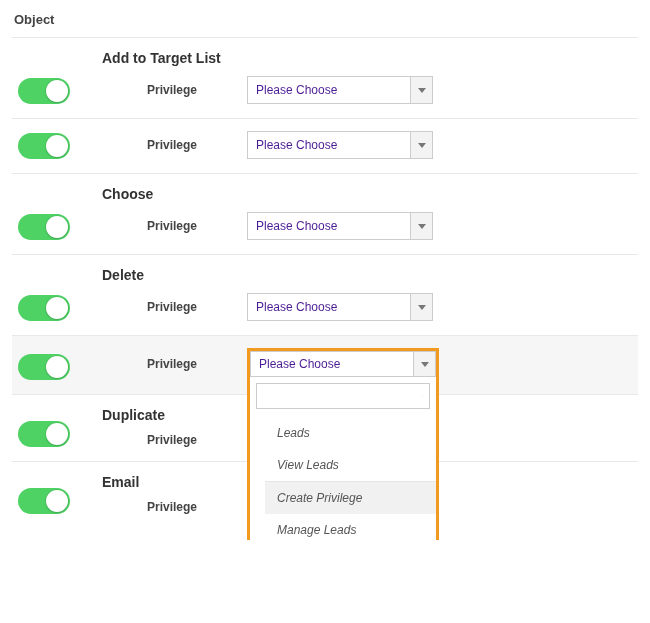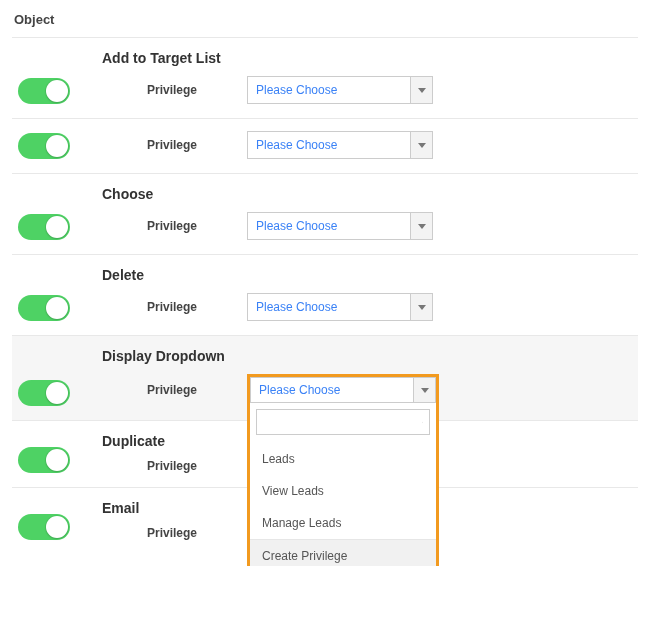--- a/index.html
+++ b/index.html
@@ -72,21 +72,21 @@
   
   .select {
     position: relative;
     width: 186px;
     height: 28px;
     border: 1px solid #ccc;
     background: #fff;
     display: flex;
     align-items: center;
     font-size: 12px;
-    color: #3b82f6;
+    color: #4c1d95;
     cursor: pointer;
     gap: 32px;
   }
   .select .select-text {
     padding: 0 8px;
     flex: 1;
   }
   .select .select-caret {
     width: 22px;
     height: 100%;
@@ -139,21 +139,22 @@
     height: 100%;
     font-size: 12px;
     background: transparent;
   }
   .search-box .mag {
     width: 13px;
     height: 13px;
     color: #999;
   }
   .options {
-    padding: 4px 0 0 0;
+    padding: 4px 0 0 15px;
+    font-style: italic;
   }
   .option {
     padding: 9px 12px;
     font-size: 12px;
     color: #555;
     cursor: pointer;
   }
   .divider-before {
     border-top: 1px solid #e6e6e6;
   }
@@ -244,21 +245,20 @@
       </div>
     </div>
   </div>
 </div>
 
 <div class="row highlight">
   <div class="toggle">
       <div class="knob"></div>
     </div>
   <div class="content">
-    <div class="title">Display Dropdown</div>
     <div class="field-row">
       <div class="field-label">Privilege</div>
       <div class="open-wrap">
         <div class="select">
           <span class="select-text">Please Choose</span>
           <span class="select-caret">
             <svg viewBox="0 0 8 5">
                 <path d="M0 0 L8 0 L4 5 Z"></path>
               </svg>
           </span>
@@ -267,22 +267,22 @@
           <div class="search-box">
             <input type="text" style="">
             <svg class="mag" viewBox="0 0 16 16" fill="none" stroke="#999" stroke-width="2">
               <circle cx="7" cy="7" r="5"></circle>
               <line x1="11" y1="11" x2="15" y2="15"></line>
             </svg>
           </div>
           <div class="options">
             <div class="option">Leads</div>
             <div class="option">View Leads</div>
+            <div class="option action divider-before">Create Privilege</div>
             <div class="option">Manage Leads</div>
-            <div class="option action divider-before">Create Privilege</div>
           </div>
         </div>
       </div>
     </div>
   </div>
 </div>
 
 <div class="row">
   <div class="toggle">
       <div class="knob"></div>

